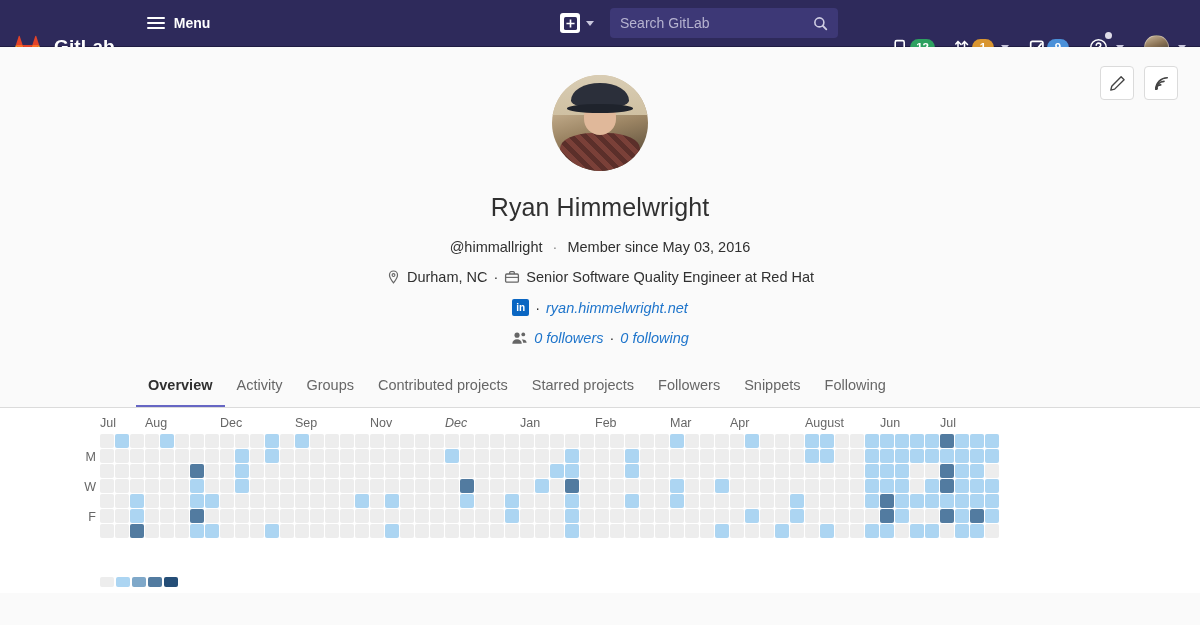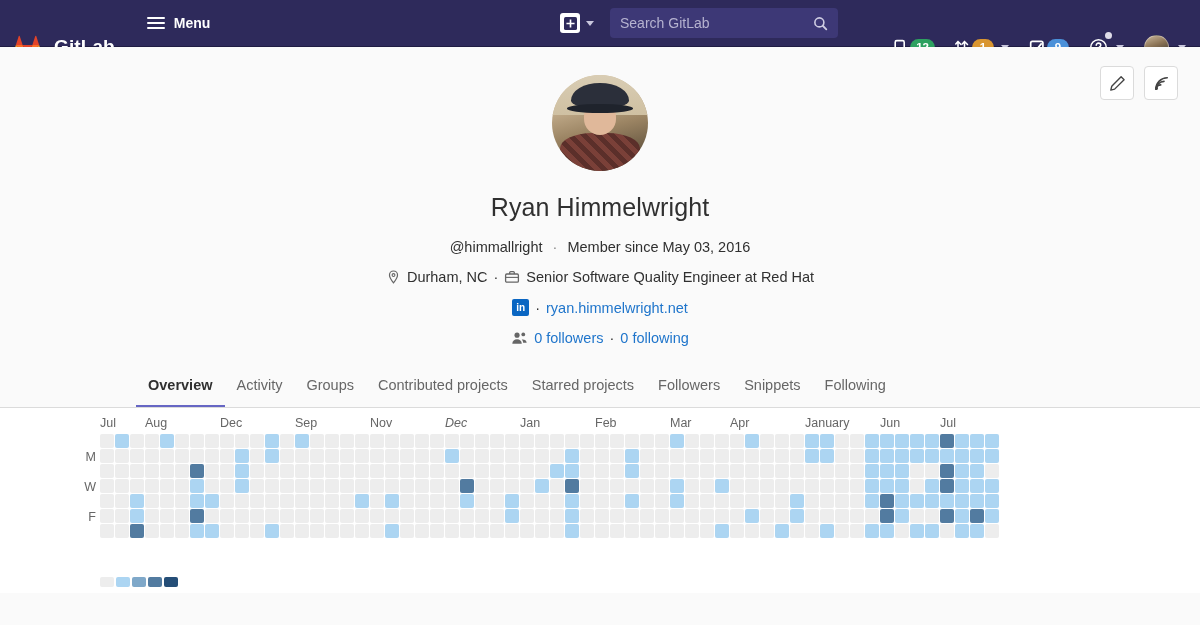--- a/index.html
+++ b/index.html
@@ -91,21 +91,21 @@
   .av-face { position:absolute; left:33%; top:28%; width:34%; height:34%;
             background:#e0b89a; border-radius: 45% 45% 50% 50%; }
   .av-body { position:absolute; left:8%; bottom:0; width:84%; height:40%;
             background: repeating-linear-gradient(45deg,#5b2f2a 0 5px,#7a4038 5px 10px); border-radius: 40% 40% 0 0; }
   .name { font-size: 25px; color: #303030; margin-top: 22px; font-weight: 400; letter-spacing: .1px; }
   .meta { font-size: 14.5px; color: #303030; margin-top: 17px; }
   .meta .dot { color: #888; margin: 0 6px; }
   .meta-row { font-size: 14.5px; color: #303030; margin-top: 14px;
               display: flex; align-items: center; justify-content: center; gap: 6px; }
   .meta-row .ico { display: inline-flex; align-items: center; color: #666; }
-  a.link { color: #1f75cb; text-decoration: none; cursor: pointer; }
+  a.link { color: #1f75cb; text-decoration: none; cursor: pointer; font-style: italic; }
   .li-badge { width: 17px; height: 17px; background: #0a66c2; border-radius: 2px;
               color: #fff; font-size: 10px; font-weight: 700; display: inline-flex;
               align-items: center; justify-content: center; font-family: "Liberation Sans", sans-serif; }
 
   
   .tabs {
     margin-top: 22px; display: flex; align-items: flex-end; gap: 0;
     padding-left: 136px; border-bottom: 1px solid #dbdbdb; background: #fafafa;
   }
   .tab {
@@ -302,21 +302,21 @@
           <span style="left: 24px;">Jul</span>
           <span style="left: 69px;">Aug</span>
           <span style="left: 144px;">Dec</span>
           <span style="left: 219px;">Sep</span>
           <span style="left: 294px;">Nov</span>
           <span style="left: 369px; font-style: italic;">Dec</span>
           <span style="left: 444px;">Jan</span>
           <span style="left: 519px;">Feb</span>
           <span style="left: 594px;">Mar</span>
           <span style="left: 654px;">Apr</span>
-          <span style="left: 729px;">January</span>
+          <span style="left: 729px;">August</span>
           <span style="left: 804px;">Jun</span>
           <span style="left: 864px;">Jul</span>
         </div>
       <div class="grid-row">
         <div class="daycol" id="daycol">
             <span style="top: 1px;"></span>
             <span style="top: 16px;">M</span>
             <span style="top: 31px;"></span>
             <span style="top: 46px;">W</span>
             <span style="top: 61px;"></span>

